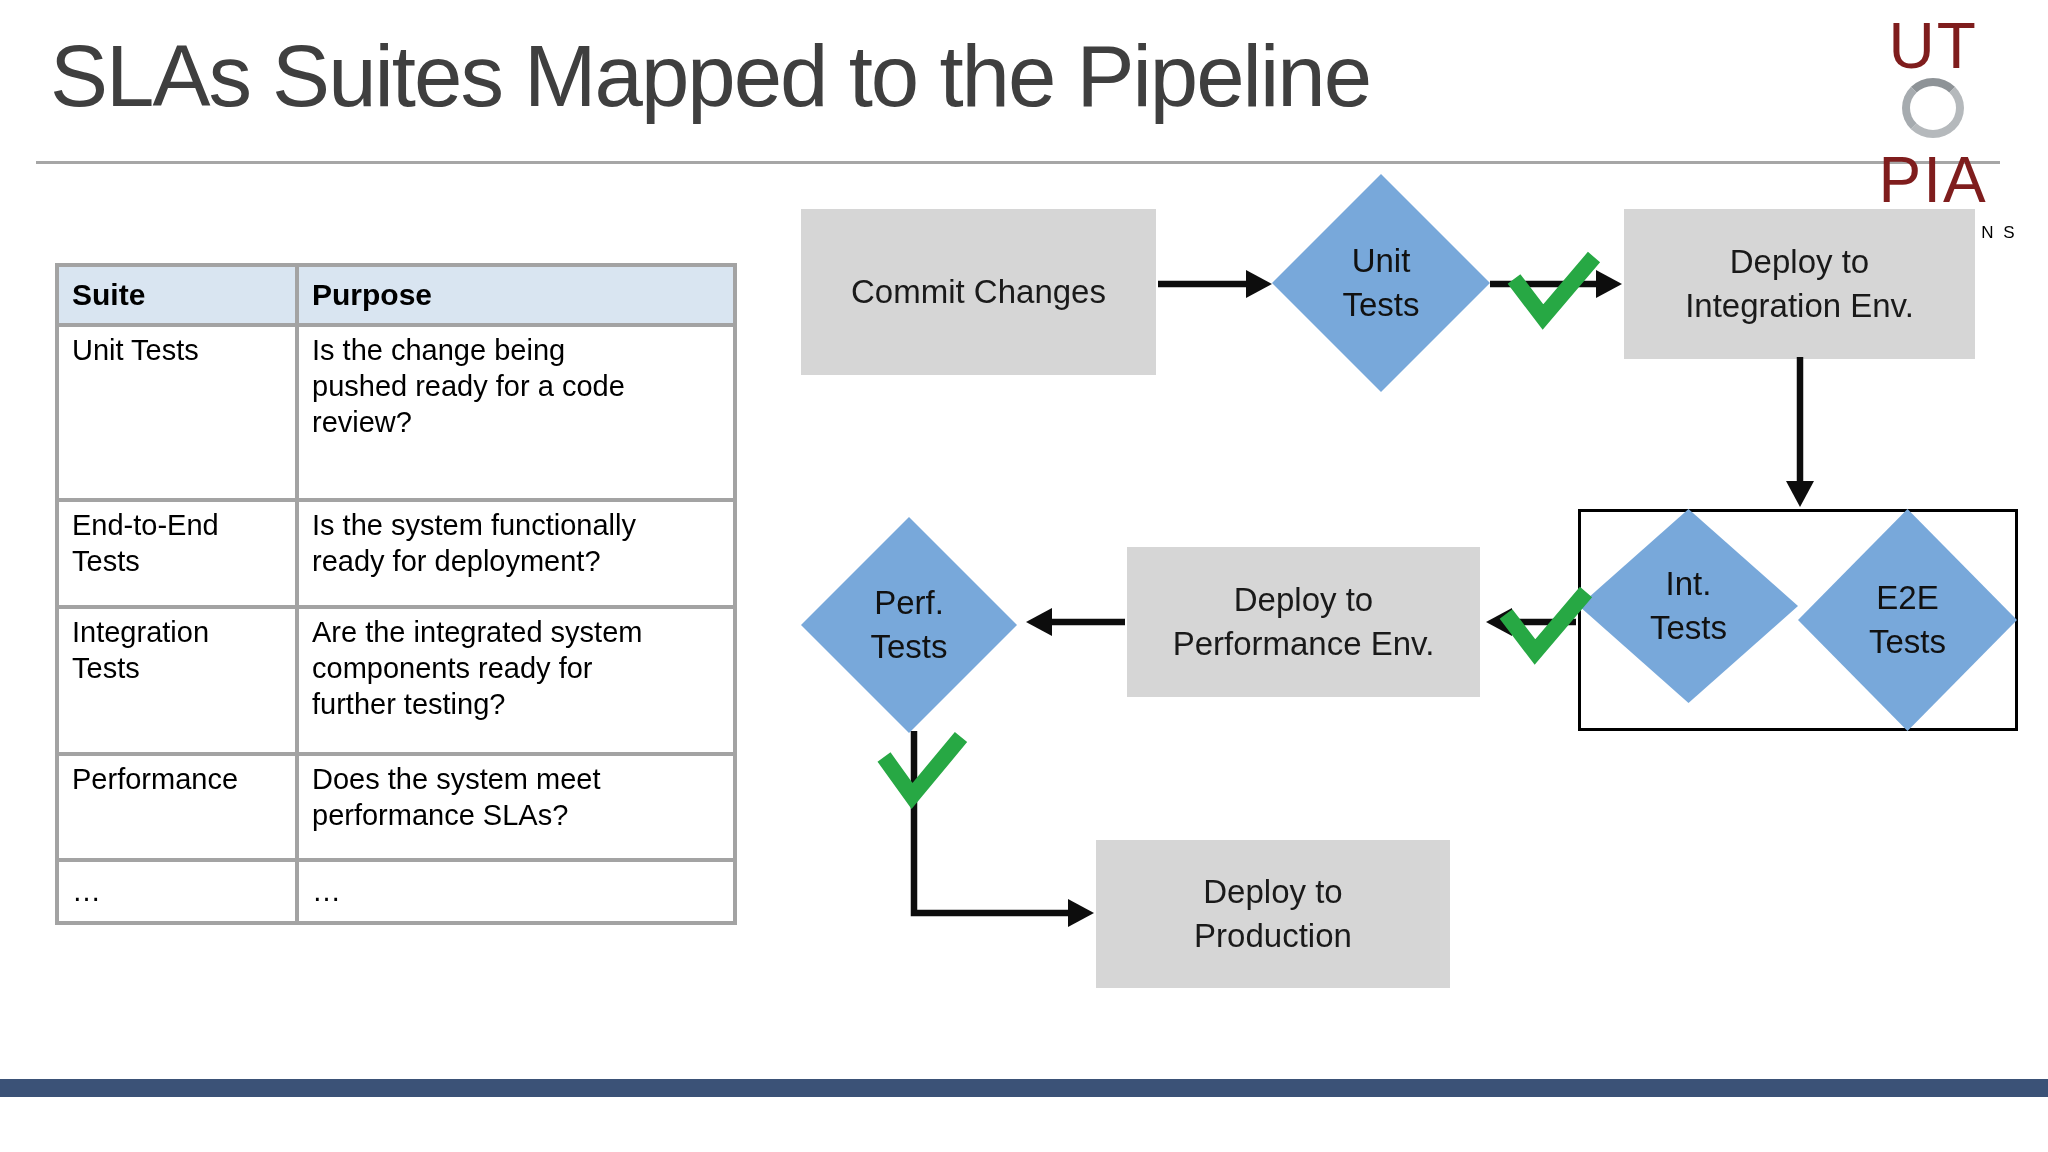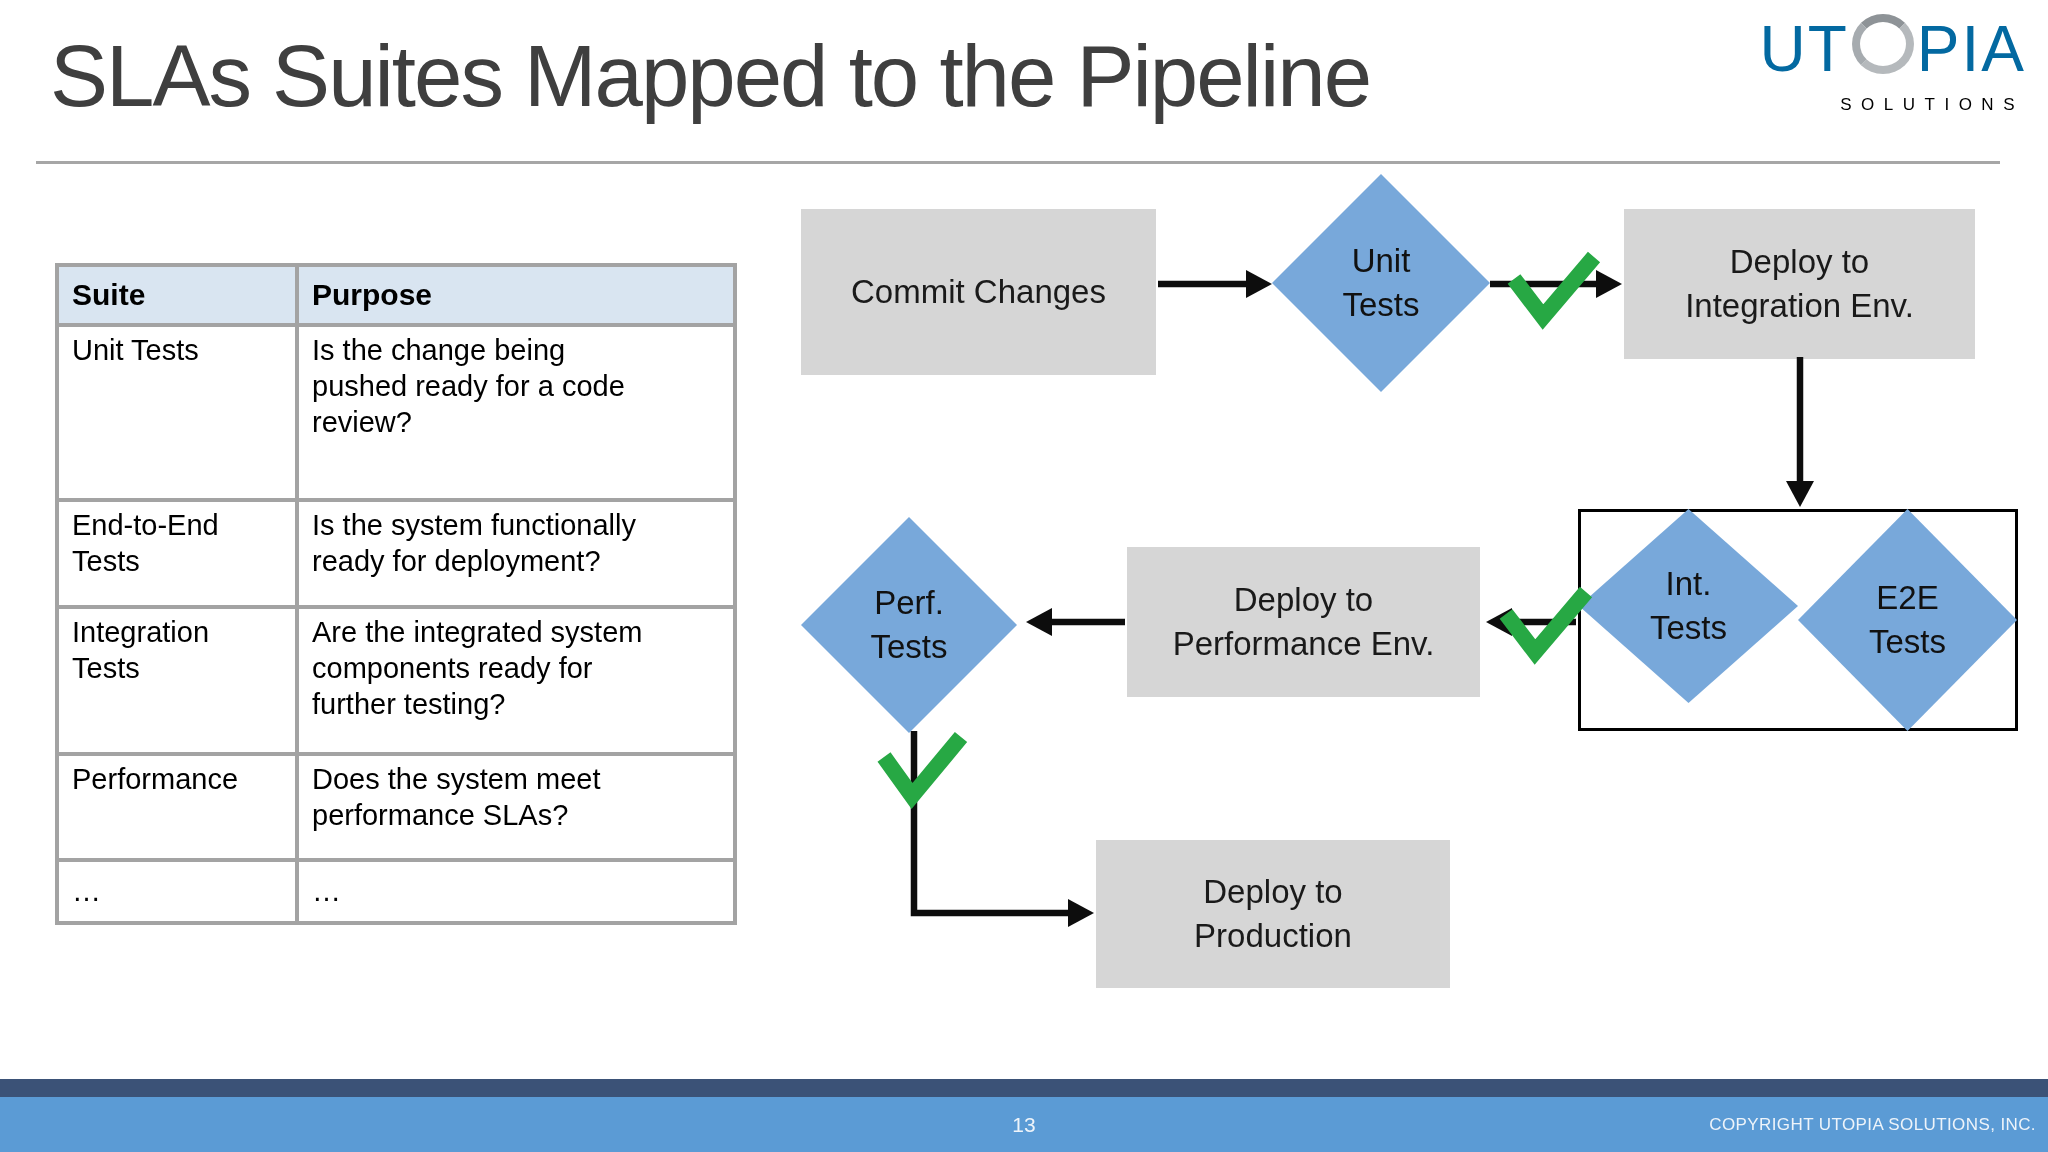--- a/index.html
+++ b/index.html
@@ -8,21 +8,21 @@
 
   .slide { position:absolute; inset:0; background:#ffffff; }
 
   
   .title { position:absolute; left:50px; top:26px; font-size:87px; font-weight:300;
            letter-spacing:-2px; color:#3f3f3f; white-space:nowrap; }
   .title-rule { position:absolute; left:36px; top:161px; width:1964px; height:3px; background:#a6a6a6; }
 
   .logo { position:absolute; top:14px; right:22px; text-align:right; }
   .logo-word { display:flex; align-items:center; justify-content:flex-end; font-size:64px;
-               font-weight:300; letter-spacing:2px; color:#0369a1; line-height:1; }
+               font-weight:300; letter-spacing:2px; color:#7f1d1d; line-height:1;flex-direction:column; }
   .logo-ring { display:inline-block; width:62px; height:60px; border-radius:50%;
                border:8px solid #b5b9bc; border-top-color:#8e9397; border-left-color:#a6abaf;
                margin:0 3px 10px 3px; }
   .logo-sub { font-size:17px; letter-spacing:9.5px; color:#000000; margin-top:11px; padding-right:2px; }
 
   
   table.suite-table { position:absolute; left:55px; top:263px; border-collapse:collapse;
                       table-layout:fixed; width:678px; }
   .suite-table th, .suite-table td { border:4px solid #a3a3a3; padding:6px 13px;
                       font-size:29px; line-height:1.24; color:#000; text-align:left;
@@ -163,18 +163,14 @@
 
     <path class="arrow-line" d="M914 731 V913 H1070"></path>
     <path class="arrow-head" d="M1094 913 L1068 899 L1068 927 Z"></path>
 
     <path class="check" d="M1514 279 L1543 317 L1594 257"></path>
     <path class="check" d="M1506 614 L1535 652 L1586 592"></path>
     <path class="check" d="M884 757 L912 796 L961 737"></path>
   </svg>
 
   <div class="footer-dark"></div>
-  <div class="footer-light">
-    <div class="page-number">13</div>
-    <div class="copyright">COPYRIGHT UTOPIA SOLUTIONS, INC.</div>
-  </div>
 
 </div>
 
 </body></html>

